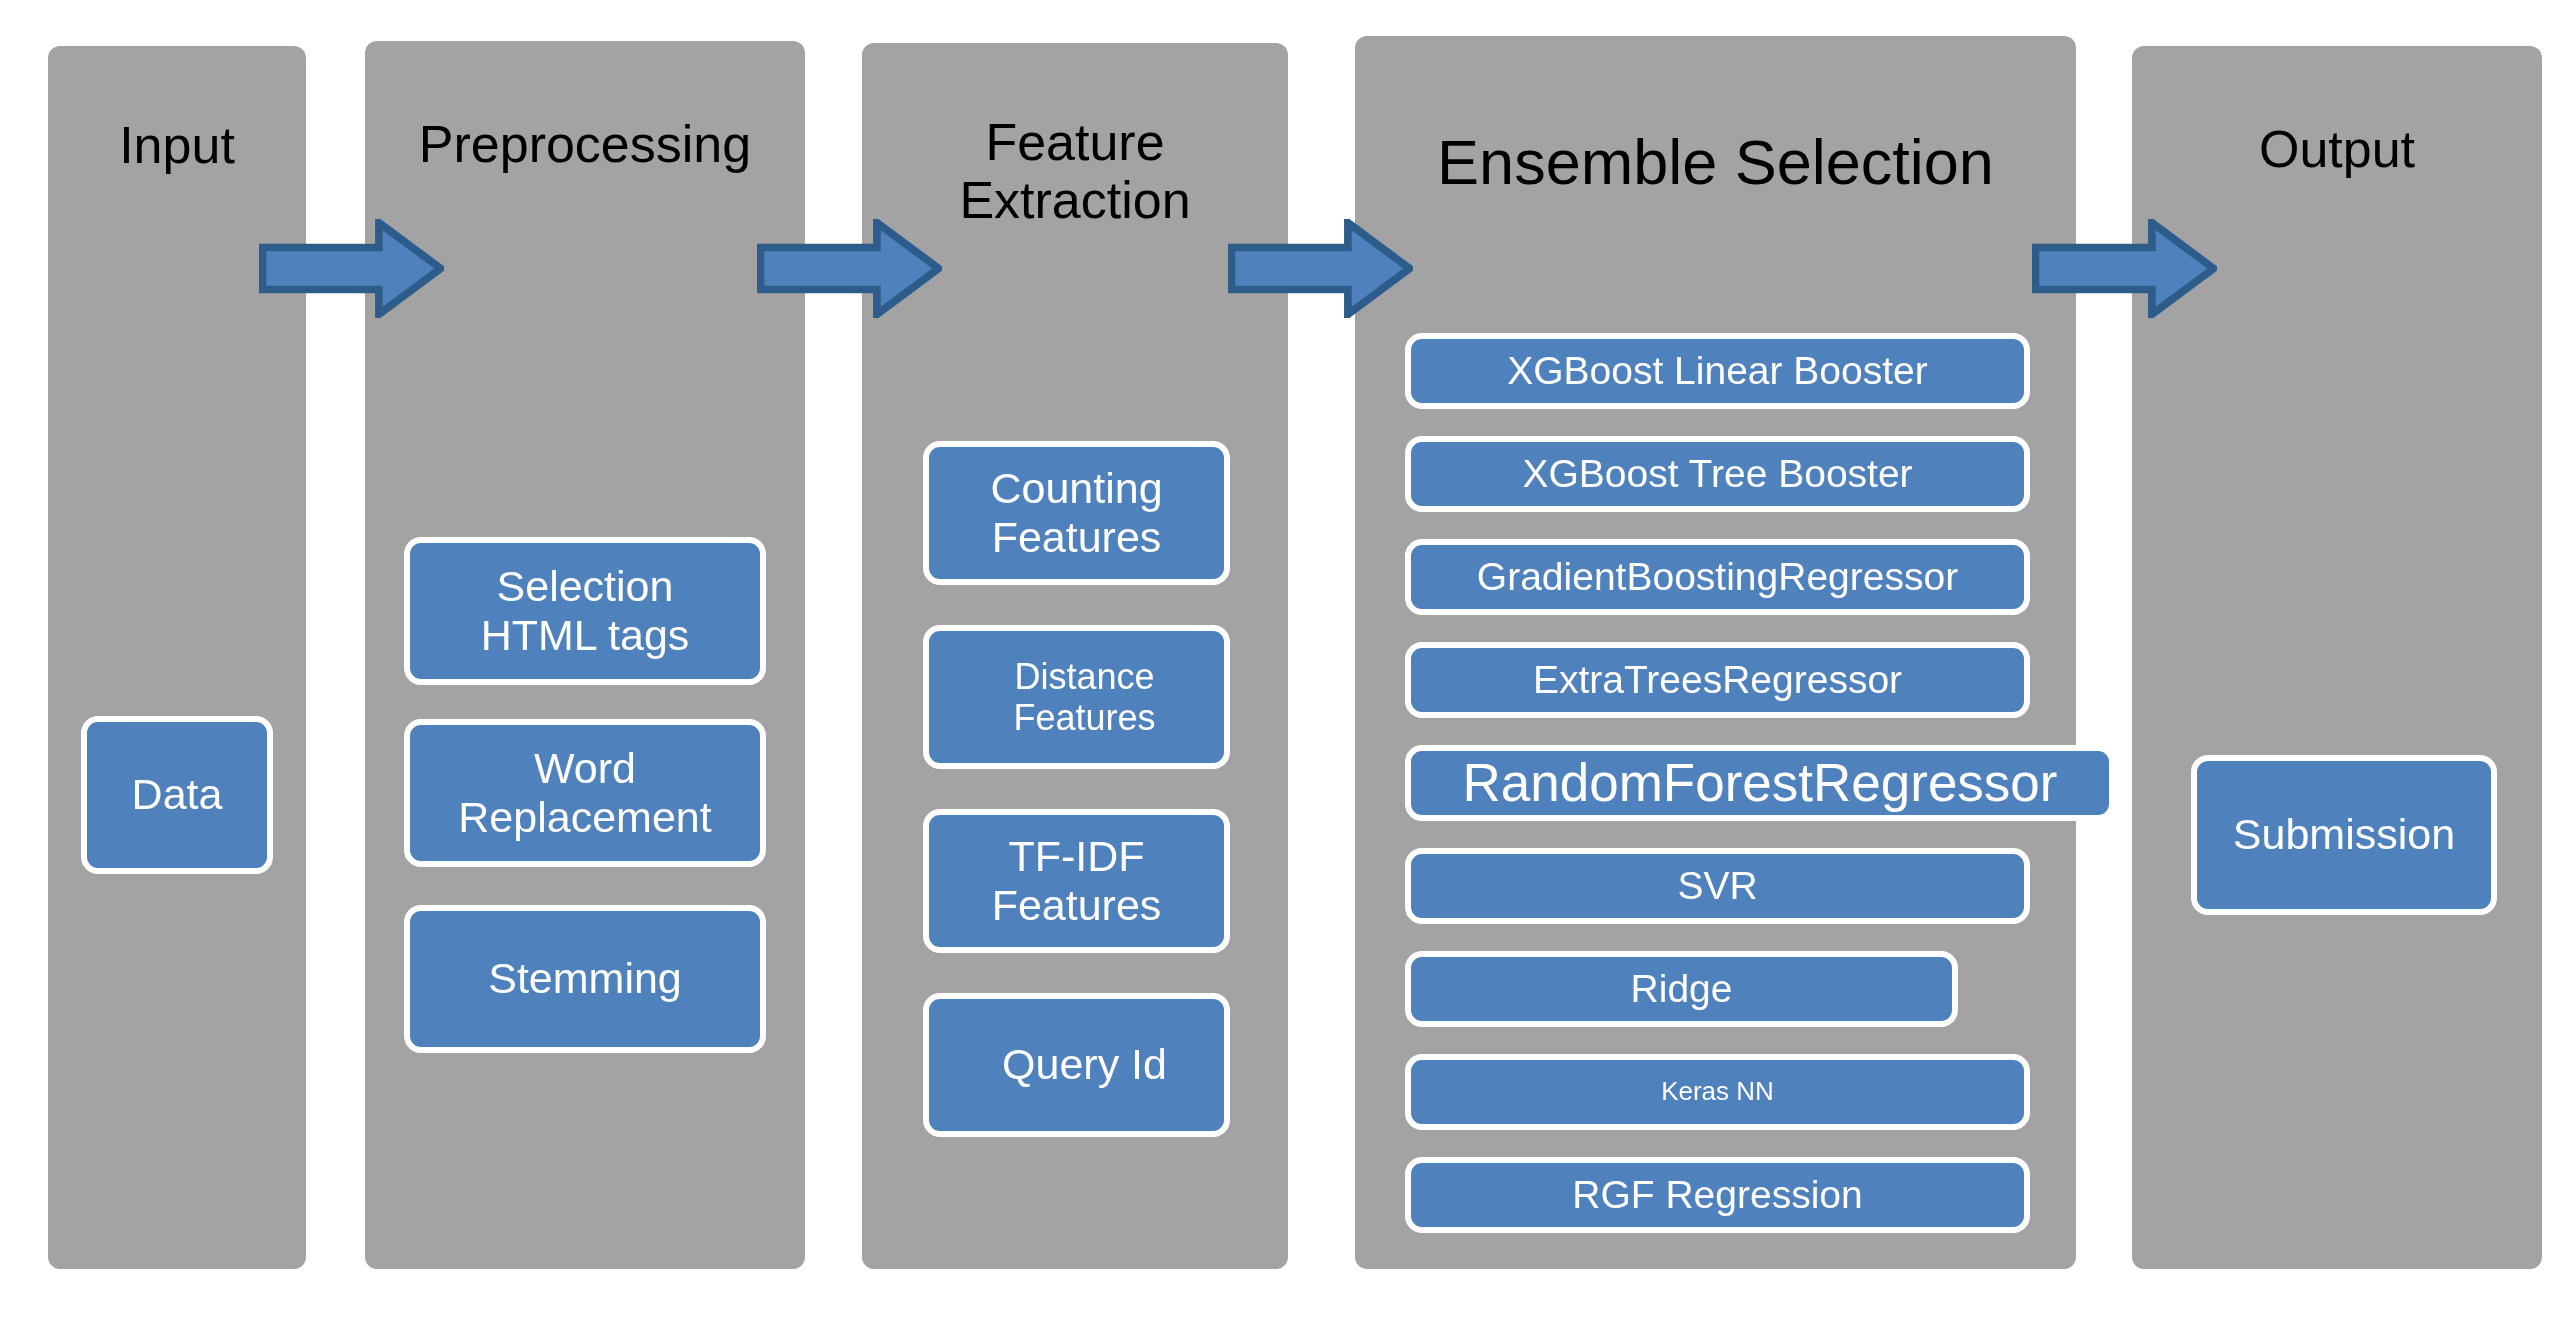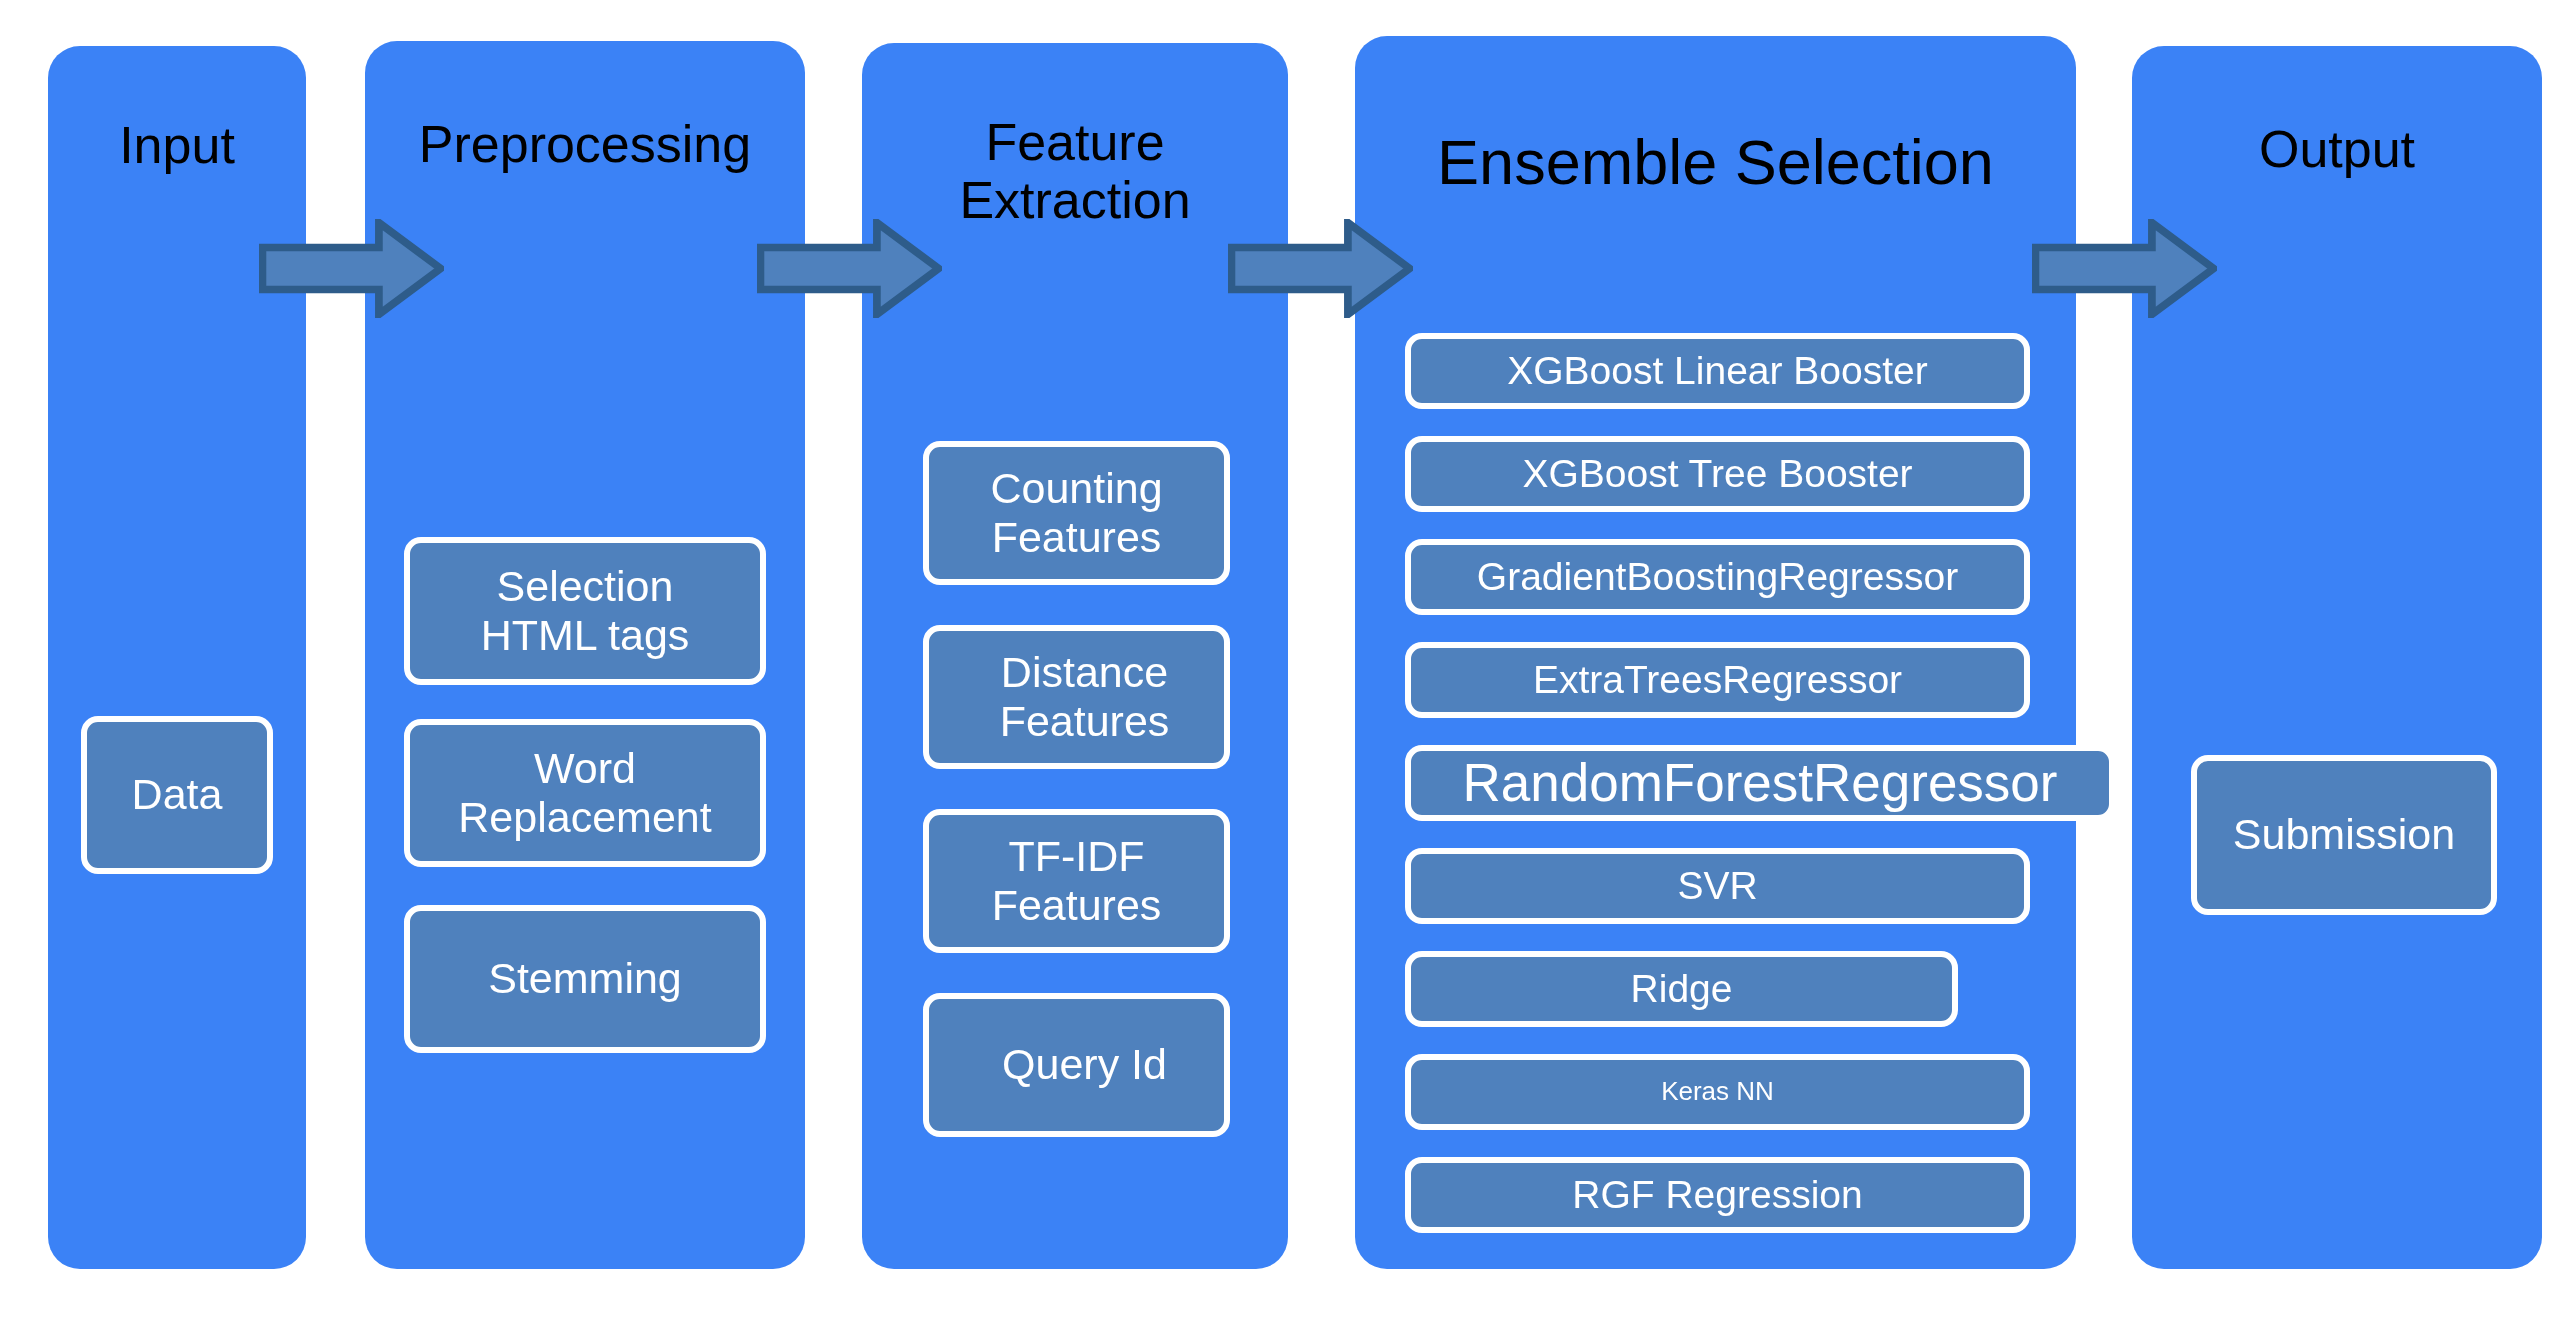--- a/index.html
+++ b/index.html
@@ -16,22 +16,22 @@
   #canvas {
     position: relative;
     width: 2576px;
     height: 1324px;
     background: #ffffff;
   }
 
   
   .stage {
     position: absolute;
-    background: #3b82f6;
-    border-radius: 32px;
+    background: #a3a3a3;
+    border-radius: 12px;
     box-sizing: border-box;
   }
   .stage-title {
     position: absolute;
     left: 0;
     right: 0;
     text-align: center;
     color: #000000;
     font-weight: 400;
     line-height: 1.12;
@@ -78,21 +78,21 @@
     <div class="chip" style="left:39px; top:678px; width:362px; height:148px; font-size:43px;">Word
 Replacement</div>
     <div class="chip" style="left:39px; top:864px; width:362px; height:148px; font-size:43px;">Stemming</div>
   </div>
 
   <div class="stage" style="left:862px; top:43px; width:426px; height:1226px;">
     <div class="stage-title" style="top:70px; font-size:52px;">Feature
 Extraction</div>
     <div class="chip" style="left:61px; top:398px; width:307px; height:144px; font-size:43px;">Counting
 Features</div>
-    <div class="chip" style="left:61px; top:582px; width:307px; height:144px; font-size:43px;padding-left:16px;">Distance
+    <div class="chip" style="left:61px; top:582px; width:307px; height:144px; font-size:36px;padding-left:16px;">Distance
 Features</div>
     <div class="chip" style="left:61px; top:766px; width:307px; height:144px; font-size:43px;">TF-IDF
 Features</div>
     <div class="chip" style="left:61px; top:950px; width:307px; height:144px; font-size:43px;padding-left:16px;">Query Id</div>
   </div>
 
   <div class="stage" style="left:1355px; top:36px; width:721px; height:1233px;">
     <div class="stage-title" style="top:91px; font-size:63px;">Ensemble Selection</div>
 
     <div class="chip" style="left:50px; top:297px; width:625px; height:76px; font-size:39px;">XGBoost  Linear Booster</div>

